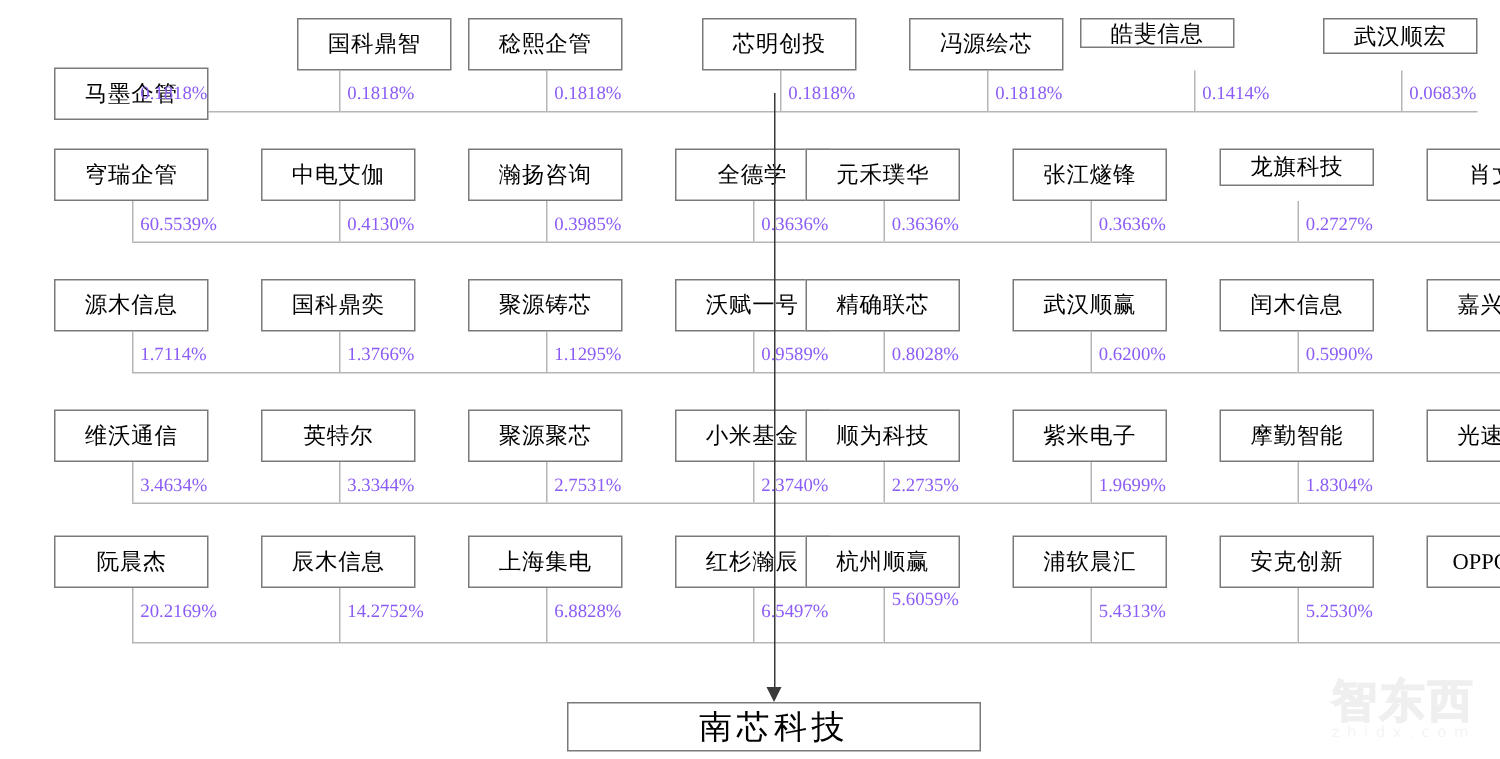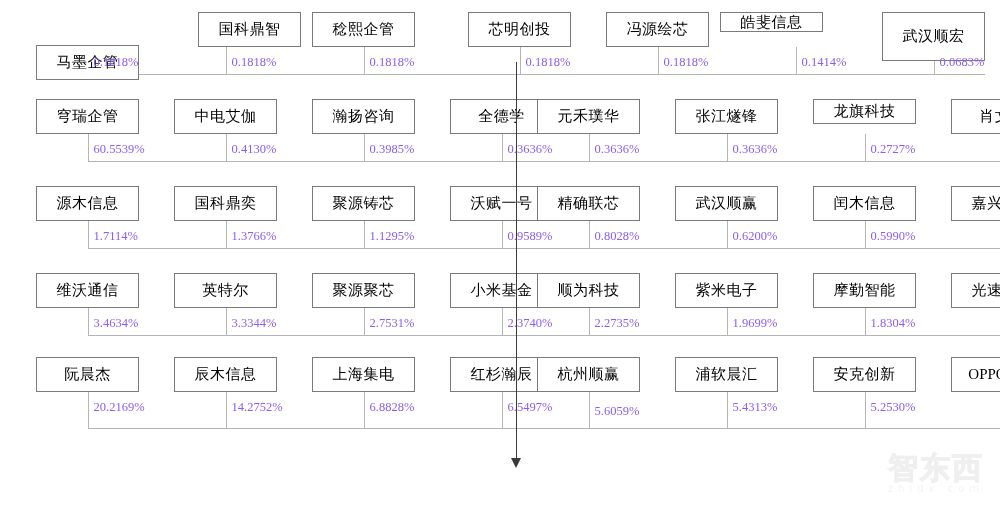--- a/index.html
+++ b/index.html
@@ -219,21 +219,21 @@
       </div>
       <div class="pct" style="left: 525.5px; top: 55px;">0.1818%</div>
       <div class="node" style="left: 606px; top: 12px; width: 103px; height: 35px;">
         <span>冯源绘芯</span>
       </div>
       <div class="pct" style="left: 663.5px; top: 55px;">0.1818%</div>
       <div class="node" style="left: 720px; top: 12px; width: 103px; height: 20px; align-items: center;">
         <span>皓斐信息</span>
       </div>
       <div class="pct" style="left: 801.5px; top: 55px;">0.1414%</div>
-      <div class="node" style="left: 882px; top: 12px; width: 103px; height: 49px;">
+      <div class="node" style="left: 882px; top: 12px; width: 103px; height: 24px;">
         <span>武汉顺宏</span>
       </div>
       <div class="pct" style="left: 939.5px; top: 55px;">0.0683%</div>
       <div class="node" style="left: 36px; top: 99px; width: 103px; height: 35px;">
         <span>穹瑞企管</span>
       </div>
       <div class="pct" style="left: 93.5px; top: 142px;">60.5539%</div>
       <div class="node" style="left: 174px; top: 99px; width: 103px; height: 35px;">
         <span>中电艾伽</span>
       </div>
@@ -335,36 +335,39 @@
         <span>上海集电</span>
       </div>
       <div class="pct" style="left: 369.5px; top: 400px;">6.8828%</div>
       <div class="node" style="left: 450px; top: 357px; width: 103px; height: 35px;">
         <span>红杉瀚辰</span>
       </div>
       <div class="pct" style="left: 507.5px; top: 400px;">6.5497%</div>
       <div class="node" style="left: 537px; top: 357px; width: 103px; height: 35px;">
         <span>杭州顺赢</span>
       </div>
-      <div class="pct" style="left: 594.5px; top: 404px;">5.6059%</div>
+      <div class="pct" style="left: 594.5px; top: 392px;">5.6059%</div>
       <div class="node" style="left: 675px; top: 357px; width: 103px; height: 35px;">
         <span>浦软晨汇</span>
       </div>
       <div class="pct" style="left: 732.5px; top: 400px;">5.4313%</div>
       <div class="node" style="left: 813px; top: 357px; width: 103px; height: 35px;">
         <span>安克创新</span>
       </div>
       <div class="pct" style="left: 870.5px; top: 400px;">5.2530%</div>
       <div class="node latin" style="left: 951px; top: 357px; width: 103px; height: 35px;">
         <span>OPPO通信</span>
       </div>
     </div>
 
   <div class="trunk" style="left:515.5px; top:62px; height:404px;"></div>
   <div class="arrowhead" style="left:511px; top:458px;"></div>
 
+  <div class="root-node" style="left:378px; top:468px; width:276px; height:33px;">
+    <span>南芯科技</span>
+  </div>
 
   <div class="watermark">
     <div class="wm-main">智东西</div>
     <div class="wm-sub">zhidx.com</div>
   </div>
 
 </div>
 
 </body></html>

